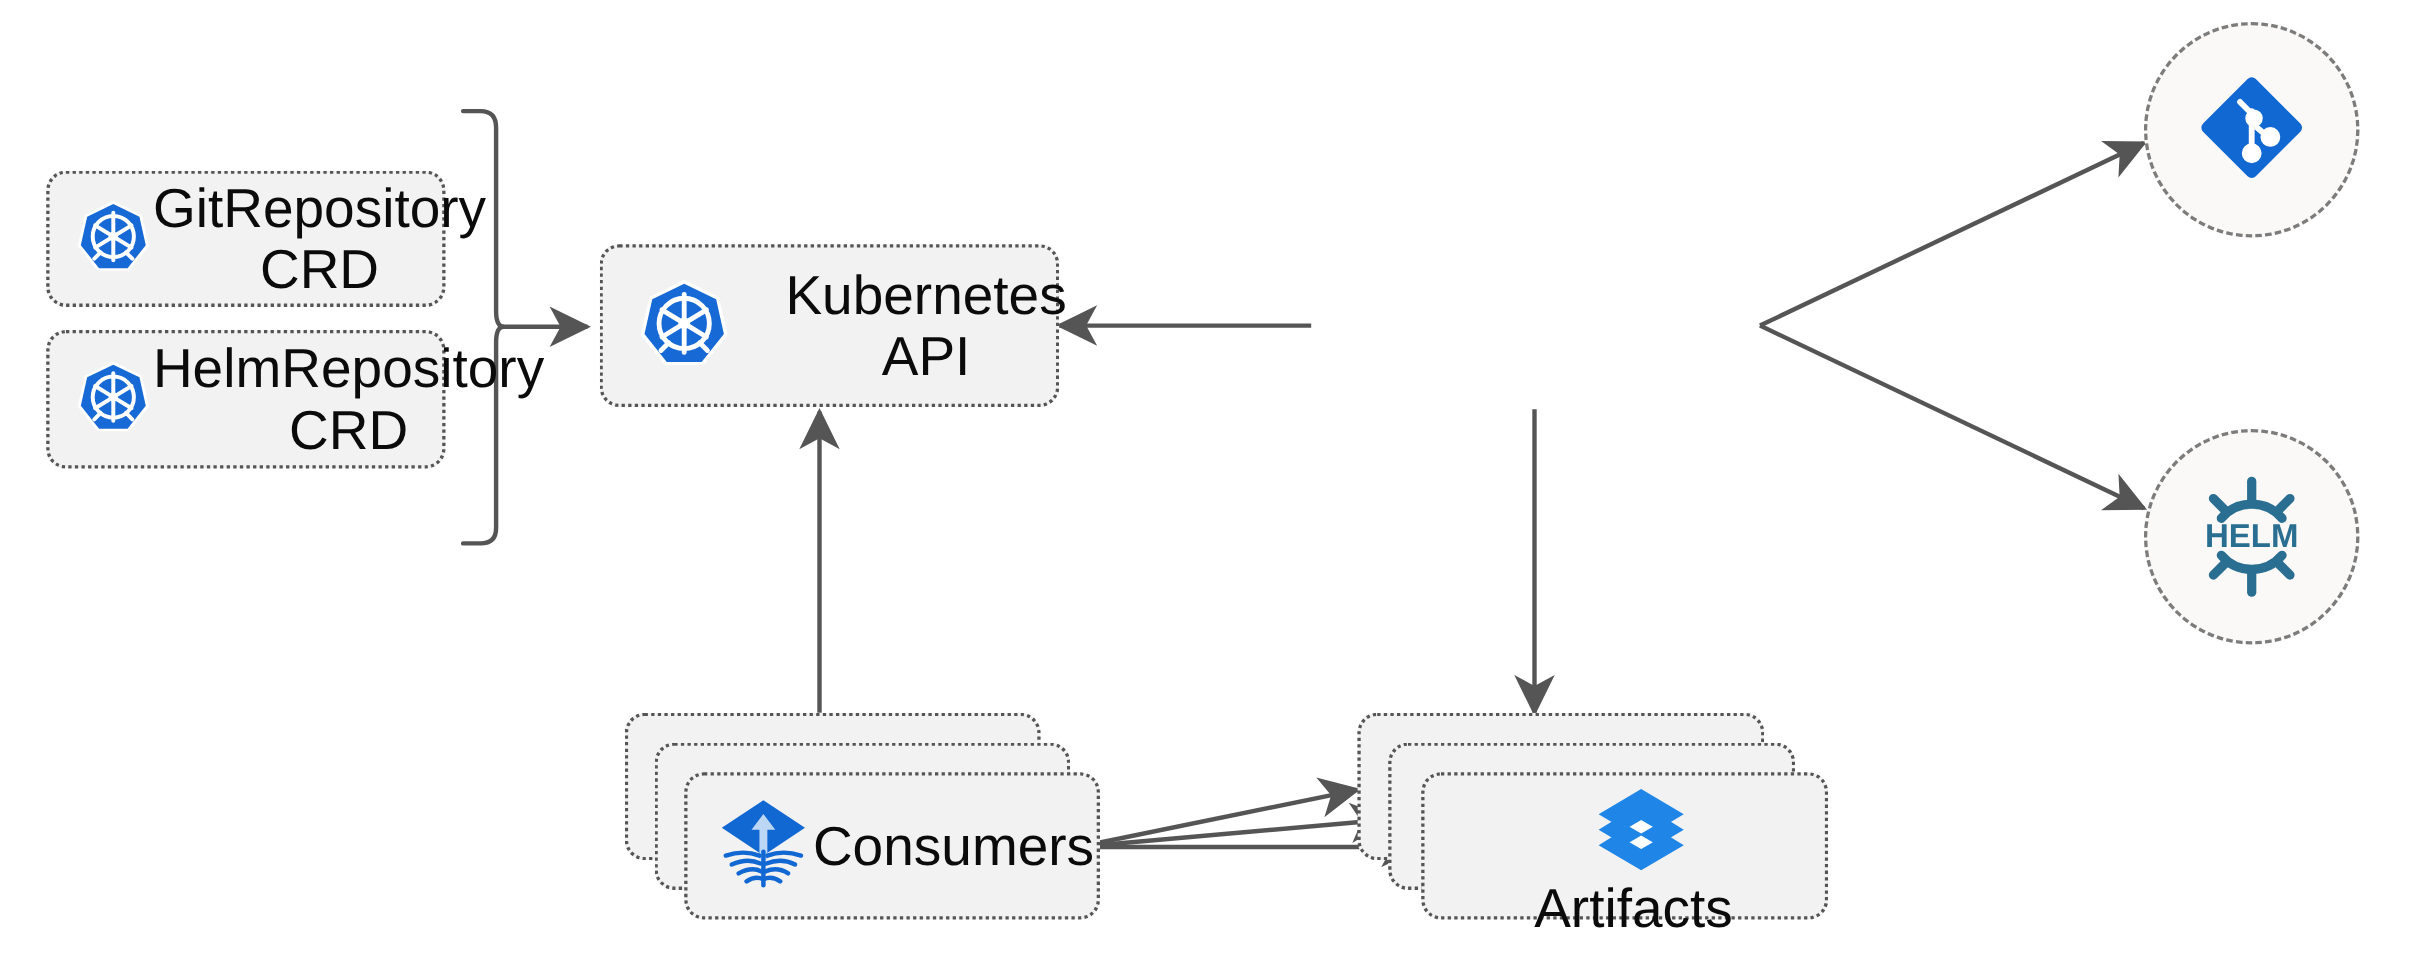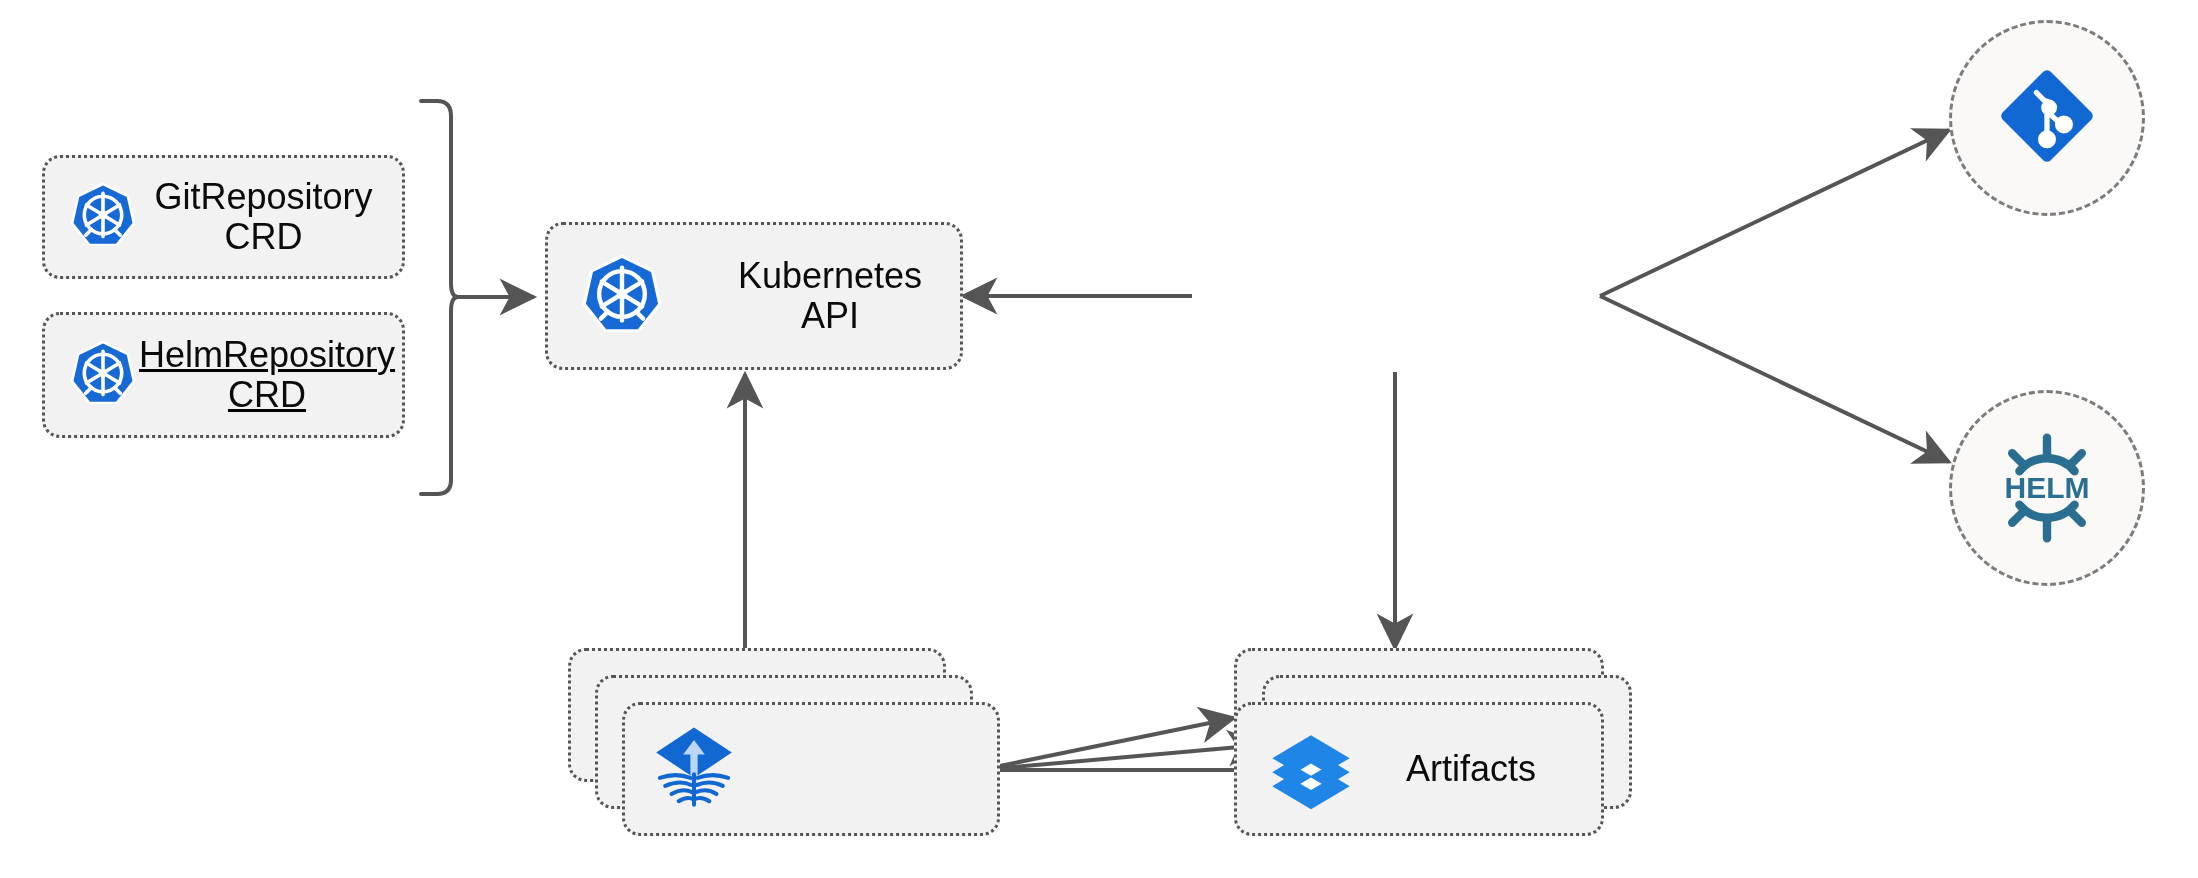--- a/index.html
+++ b/index.html
@@ -29,21 +29,21 @@
     background: #f2f2f2;
     border: 3px dotted #555555;
     border-radius: 18px;
     display: flex;
     flex-direction: row;
     align-items: center;
     justify-content: flex-start;
   }
   .node .label {
     color: #0b0b0b;
-    font-size: 36px;
+    font-size: 50px;
     line-height: 1.12;
     text-align: center;
     white-space: pre-line;
     flex: 1 1 auto;
     padding-right: 14px;
   }
   .node .icon {
     flex: 0 0 auto;
     display: block;
   }
@@ -114,21 +114,21 @@
           <line x1="26" y1="78" x2="34" y2="70"></line>
           <line x1="74" y1="78" x2="66" y2="70"></line>
         </g>
         <circle cx="50" cy="50" r="6" fill="#ffffff"></circle>
       </svg>
     </span>
     <span class="label">GitRepository
 CRD</span>
   </div>
 
-  <div class="node" style="left:42px; top:312px; width:363px; height:126px; padding-left:22px;text-decoration:underline;">
+  <div class="node" style="left:42px; top:300px; width:363px; height:126px; padding-left:22px;">
     <span class="icon">
       <svg width="72" height="72" viewBox="0 0 100 100">
         <path d="M50 5 L86 23 L95 62 L70 93 L30 93 L5 62 L14 23 Z" fill="#ffffff"></path>
         <path d="M50 9 L83 25 L91 61 L68 90 L32 90 L9 61 L17 25 Z" fill="#1769d6"></path>
         <g stroke="#ffffff" stroke-width="5" stroke-linecap="round" fill="none">
           <circle cx="50" cy="50" r="26"></circle>
           <line x1="50" y1="50" x2="50" y2="20"></line>
           <line x1="50" y1="50" x2="73" y2="36"></line>
           <line x1="50" y1="50" x2="73" y2="64"></line>
           <line x1="50" y1="50" x2="50" y2="80"></line>
@@ -214,25 +214,26 @@
           <path d="M18 71 Q34 64 47 70"></path>
           <path d="M53 70 Q68 64 82 71"></path>
           <path d="M25 80 Q38 73 48 78"></path>
           <path d="M52 78 Q64 73 75 80"></path>
           <path d="M33 88 Q42 82 50 86"></path>
           <path d="M50 86 Q58 82 67 88"></path>
           <path d="M50 58 L50 92"></path>
         </g>
       </svg>
     </span>
+    <span class="label">Consumers</span>
   </div>
 
   <div class="stack-ghost" style="left:1234px; top:648px; width:370px; height:134px;"></div>
   <div class="stack-ghost" style="left:1262px; top:675px; width:370px; height:134px;"></div>
-  <div class="node" style="left:1234px; top:702px; width:370px; height:134px; padding-left:30px;">
+  <div class="node" style="left:1292px; top:702px; width:370px; height:134px; padding-left:30px;flex-direction:column;">
     <span class="icon">
       <svg width="88" height="88" viewBox="0 0 100 100">
         <path d="M50 14 L94 40 L50 66 L6 40 Z" fill="#1f86e8"></path>
         <path d="M50 46 L72 59 L50 72 L28 59 Z" fill="#ffffff"></path>
         <path d="M6 56 L24 45 L50 60 L76 45 L94 56 L50 82 Z" fill="#1f86e8"></path>
         <path d="M50 62 L72 75 L50 88 L28 75 Z" fill="#ffffff"></path>
         <path d="M6 72 L24 61 L50 76 L76 61 L94 72 L50 98 Z" fill="#1f86e8"></path>
       </svg>
     </span>
     <span class="label">Artifacts</span>

